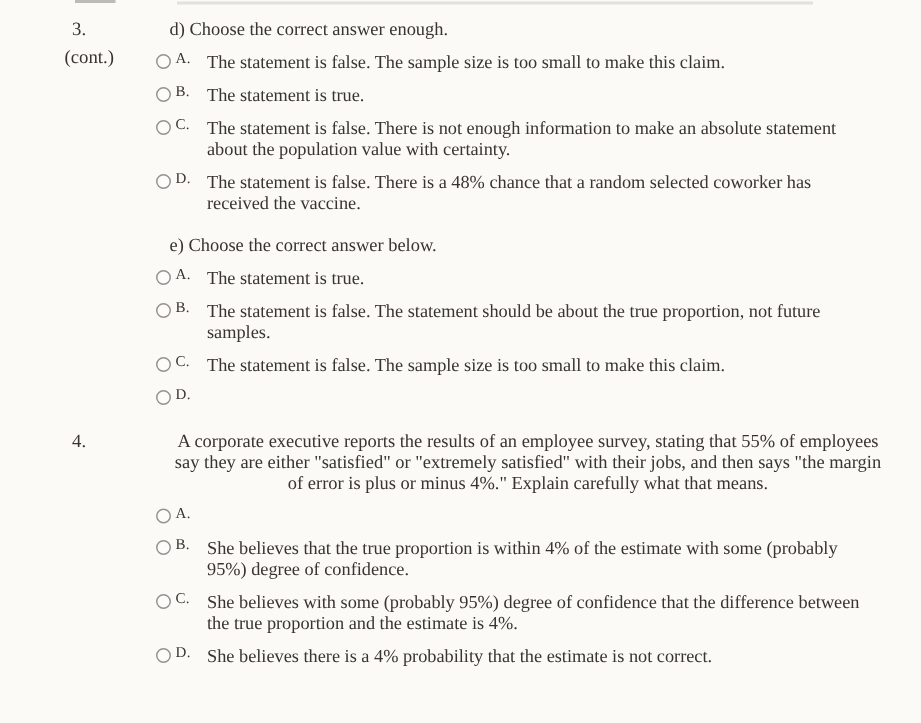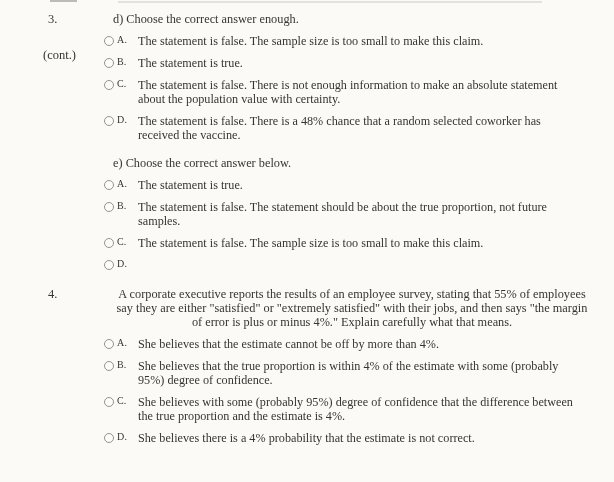--- a/index.html
+++ b/index.html
@@ -29,21 +29,21 @@
     width: 27px; height: 2px;
     background: #8a8781; opacity: .55;
   }
   .row { display: flex; align-items: flex-start; }
   .numcol {
     flex: none;
     width: 104px;
     padding-left: 48px;
     font-size: 12.5px;
   }
-  .cont-label { margin-left: -5px; margin-top: 22px; }
+  .cont-label { margin-left: -5px; margin-top: 5px; }
   .content { flex: 1 1 auto; min-width: 0; }
   .prompt { margin-left: 9px; font-size: 12.3px; }
   .intro { margin-left: 9px; max-width: 478px; font-size: 12.3px; text-align: center; }
   .prompt.part-gap { margin-top: 14px; }
   .prompt.after-intro { margin-top: 7px; }
   .q4 { margin-top: 16px; }
   .option { display: flex; align-items: flex-start; margin-top: 8px; }
   .radio {
     flex: none;
     width: 10px; height: 10px;
@@ -131,21 +131,20 @@
       <div>4.</div>
     </div>
     <div class="content">
 
       <p class="intro">A corporate executive reports the results of an employee survey, stating that 55% of employees say they are either "satisfied" or "extremely satisfied" with their jobs, and then says "the margin of error is plus or minus 4%." Explain carefully what that means.</p>
 
 
       <div class="option">
         <span class="radio"></span>
         <span class="letter">A.</span>
-        <span class="opt-text">She believes that the estimate cannot be off by more than 4%.</span>
       </div>
       <div class="option">
         <span class="radio"></span>
         <span class="letter">B.</span>
         <span class="opt-text">She believes that the true proportion is within 4% of the estimate with some (probably 95%) degree of confidence.</span>
       </div>
       <div class="option">
         <span class="radio"></span>
         <span class="letter">C.</span>
         <span class="opt-text">She believes with some (probably 95%) degree of confidence that the difference between the true proportion and the estimate is 4%.</span>

